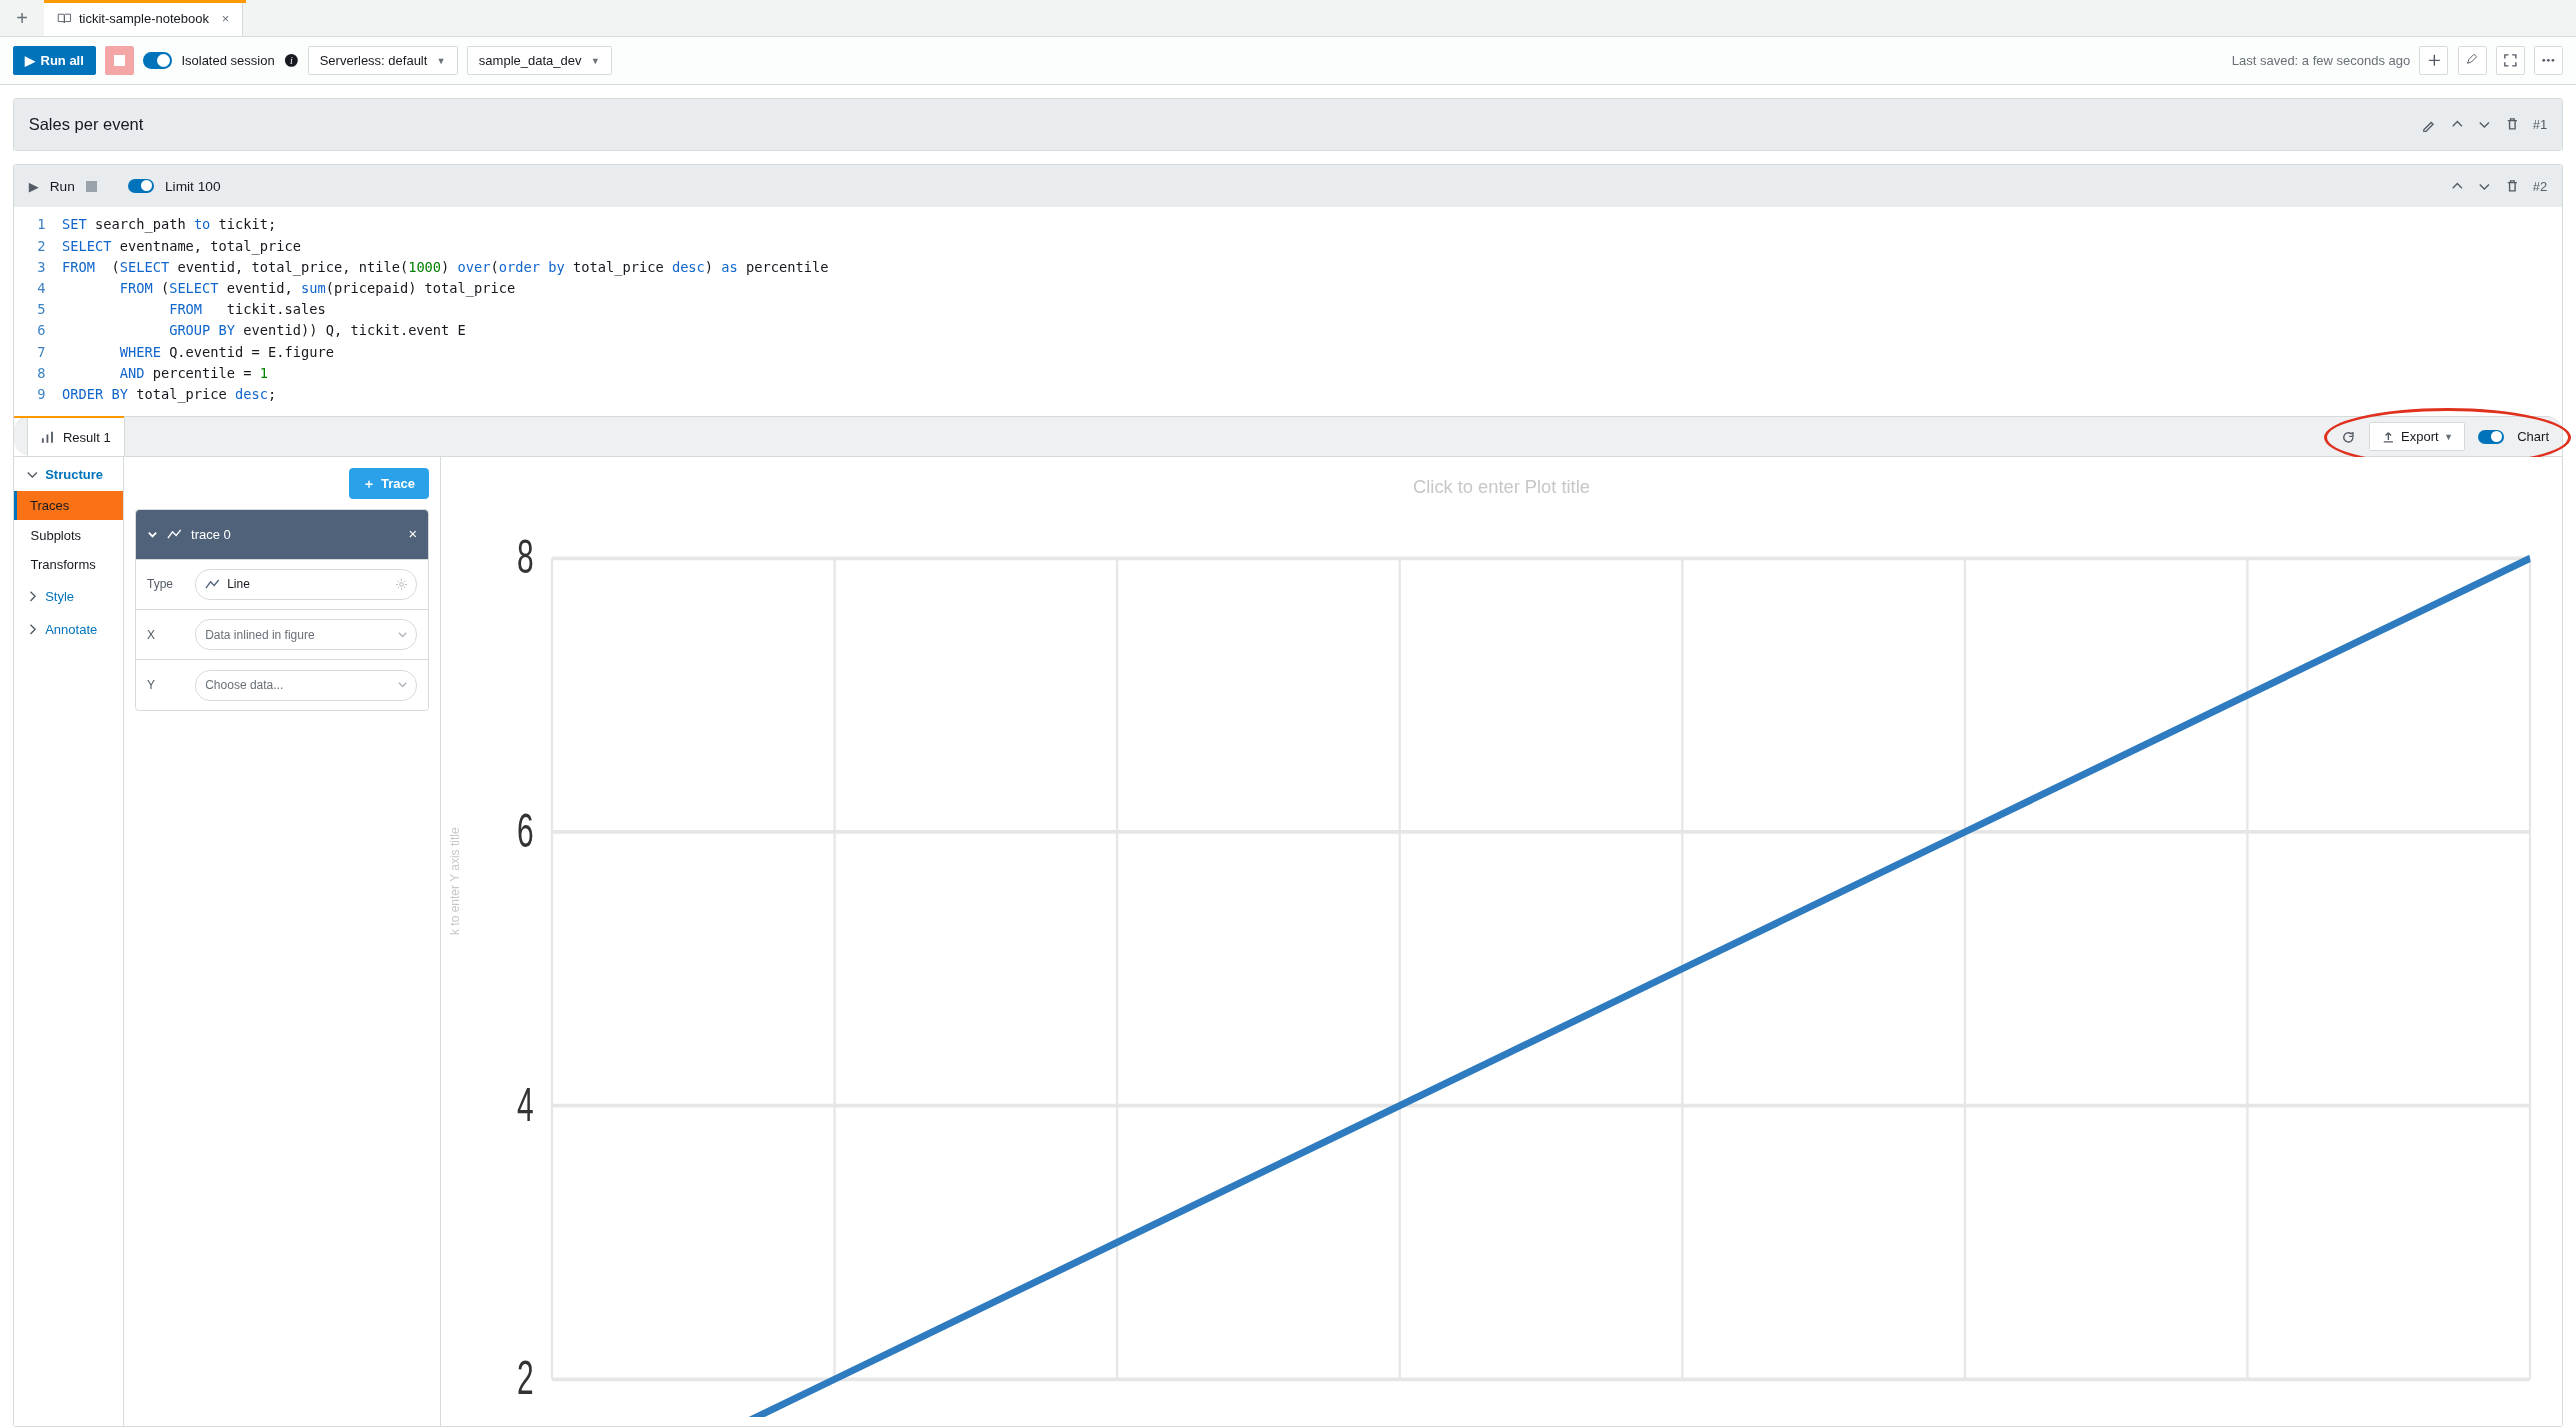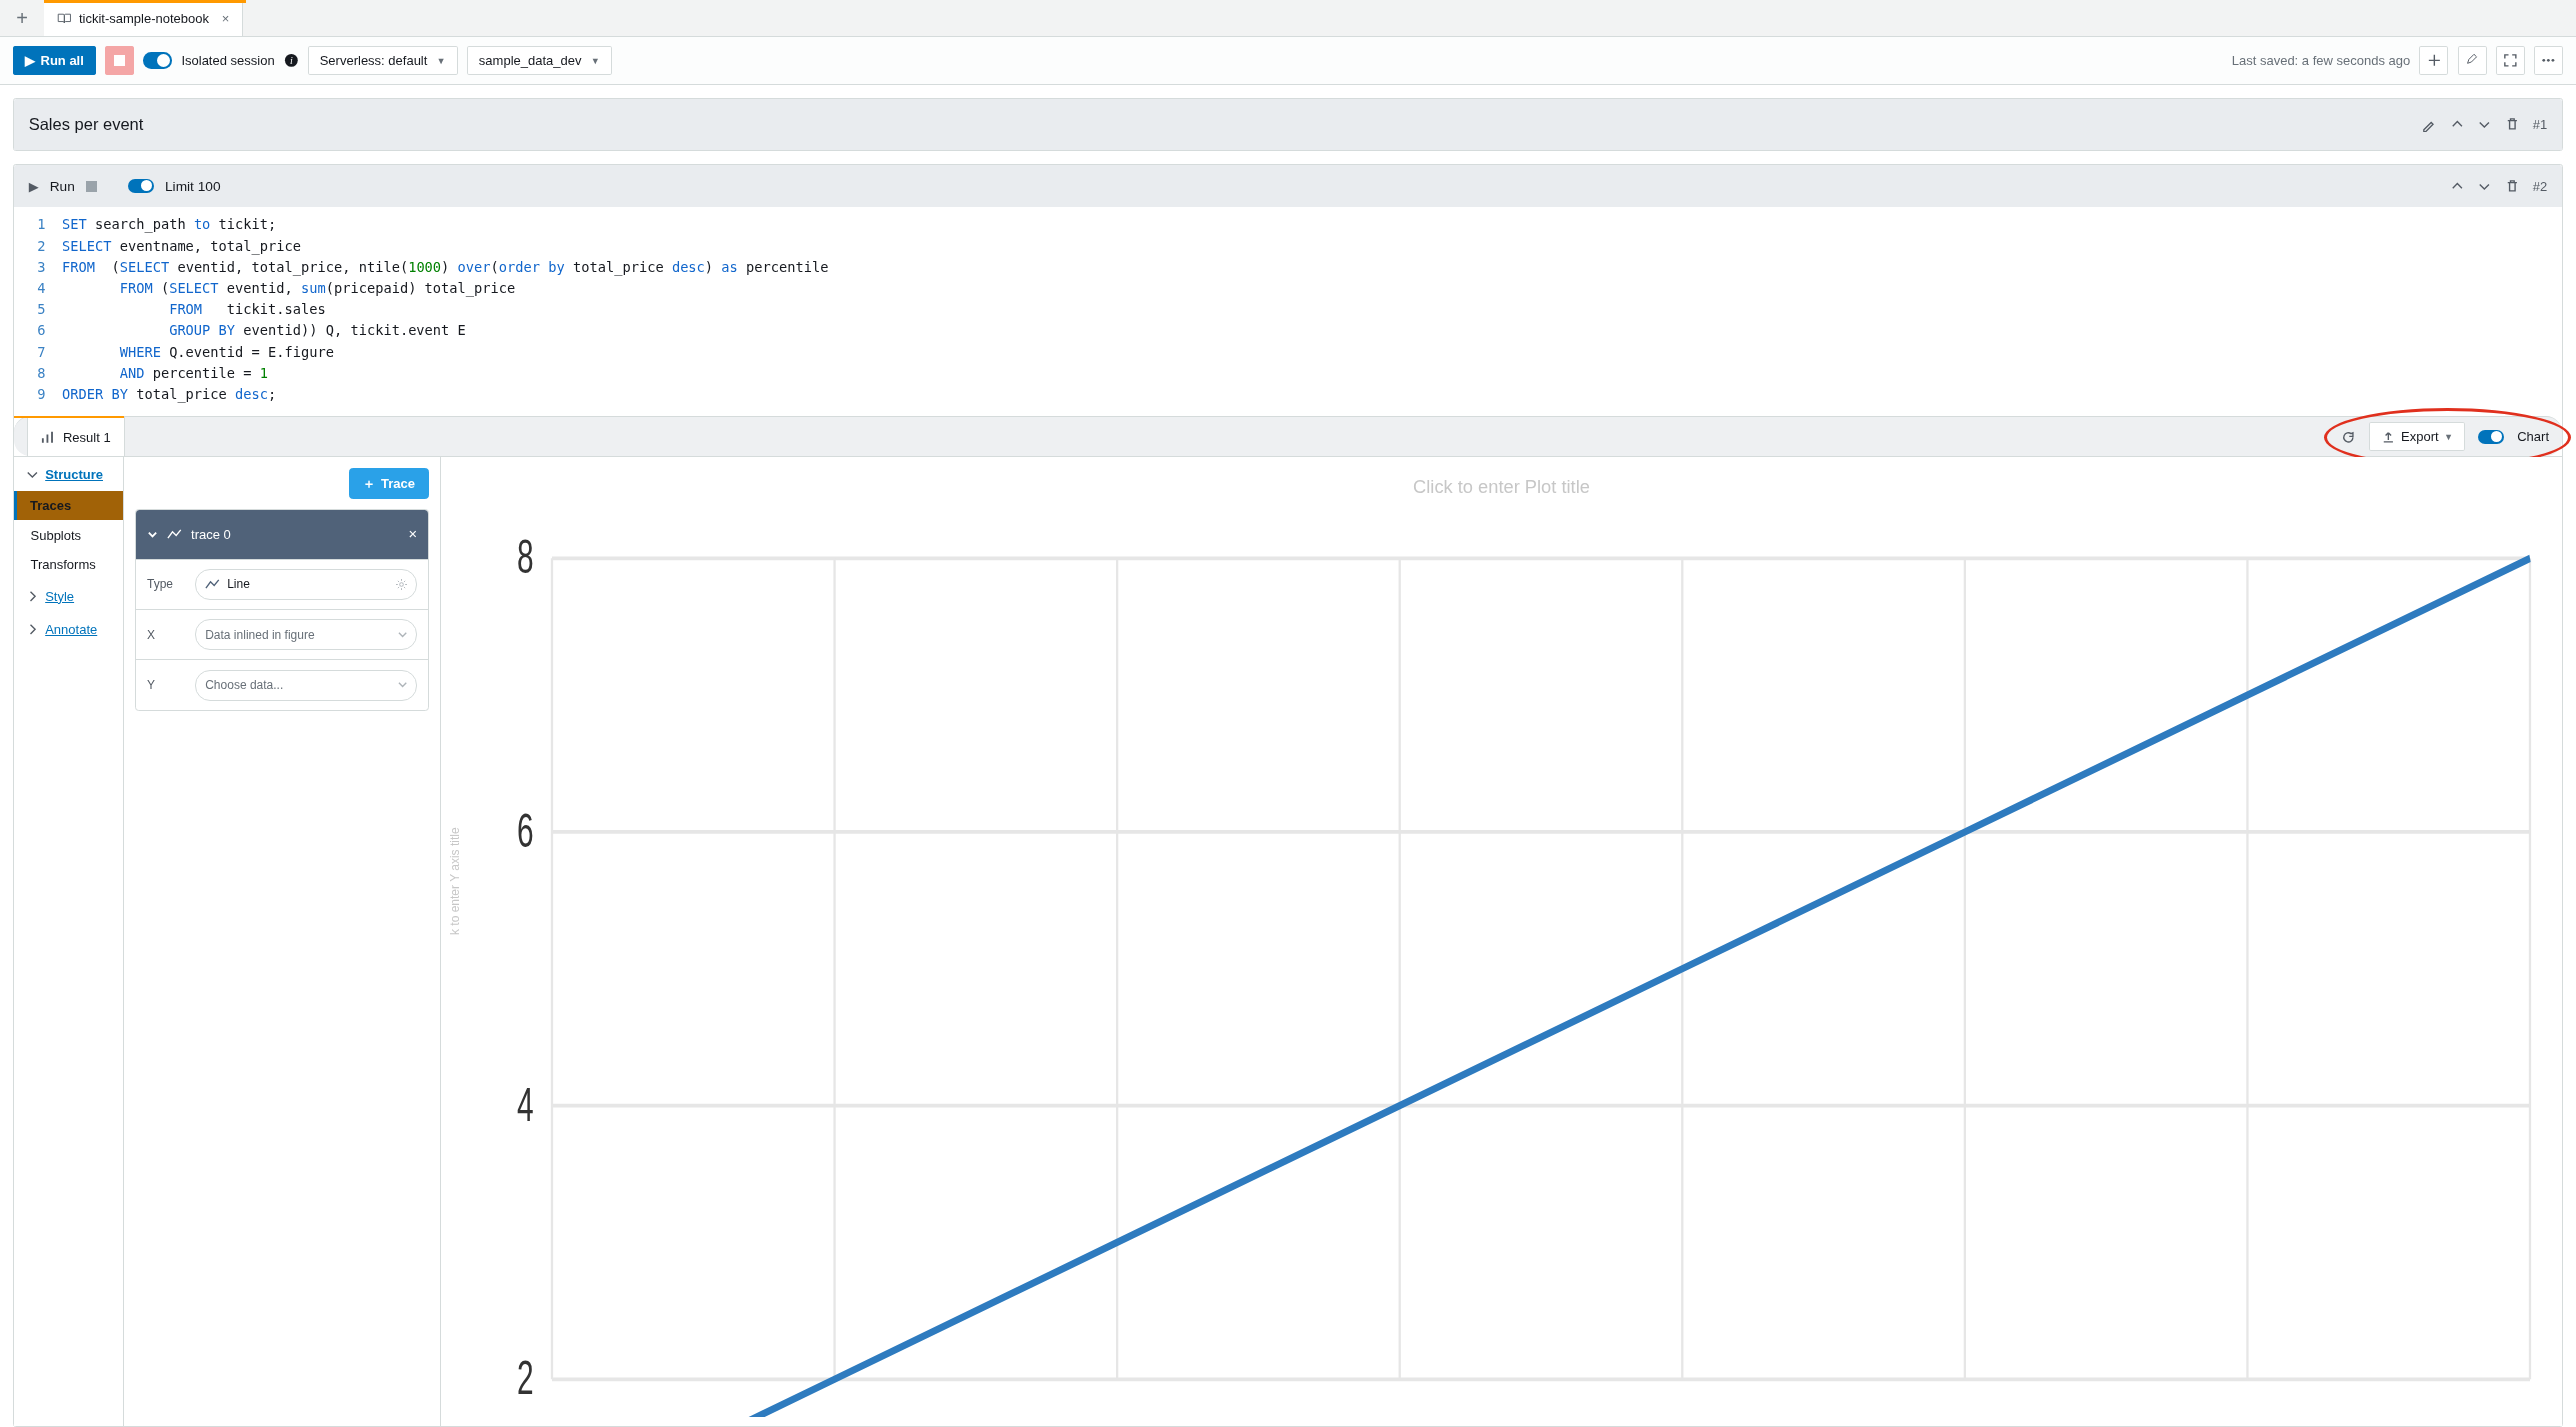--- a/index.html
+++ b/index.html
@@ -155,25 +155,25 @@
   .rb-right{margin-left:auto; display:flex; align-items:center; gap:13px;}
   .hl-ellipse{
     position:absolute; right:-9.2px; top:-9.2px;
     width:247px; height:59px; border:3.7px solid #e0301e;
     border-radius:50%; pointer-events:none;
   }
 
   
   .result-body{ flex:1; display:flex; min-height:0; border-top:0.9px solid var(--border);}
   .cfg-col { width:110px; border-right:0.9px solid var(--border); background:#fff; font-size:13px;}
-  .cfg-sec { padding:9.2px 11px; display:flex; align-items:center; gap:5.5px; cursor:pointer; color:#0073bb;text-decoration:underline; }
+  .cfg-sec { padding:9.2px 11px; display:flex; align-items:center; gap:5.5px; cursor:pointer; color:#0073bb; }
   .cfg-sec.open{ font-weight:600; color:#0073bb;}
   .cfg-item { padding:7.3px 9.2px 7.3px 16.5px; cursor:pointer; }
   .cfg-item.active{
-    border-left:3.7px solid #0073bb; background:#a16207; font-weight:700; padding-left:13px;
+    border-left:3.7px solid #0073bb; background:#f97316; font-weight:400; padding-left:13px;
   }
   .cfg-item:not(.active){ color:#16191f; }
   .traces-col{ width:317px; border-right:0.9px solid var(--border); padding:11px; display:flex; flex-direction:column; gap:9.2px; background:#fff;}
   .trace-add { align-self:flex-end; }
   .btn.blue-sm{ background:#2aa1e8; border-color:#2aa1e8; color:#fff; height:31px; padding:0 13px; font-weight:600; border-radius:3.7px;}
 
   .trace-box{ border:0.9px solid var(--border); border-radius:3.7px;}
   .trace-hd { background:#506279; color:#fff; height:49px; display:flex; align-items:center;
               gap:9.2px; padding:0 11px; border-radius:3.7px 3.7px 0 0;}
   .trace-hd .x{margin-left:auto; cursor:pointer; font-size:14.7px;}

